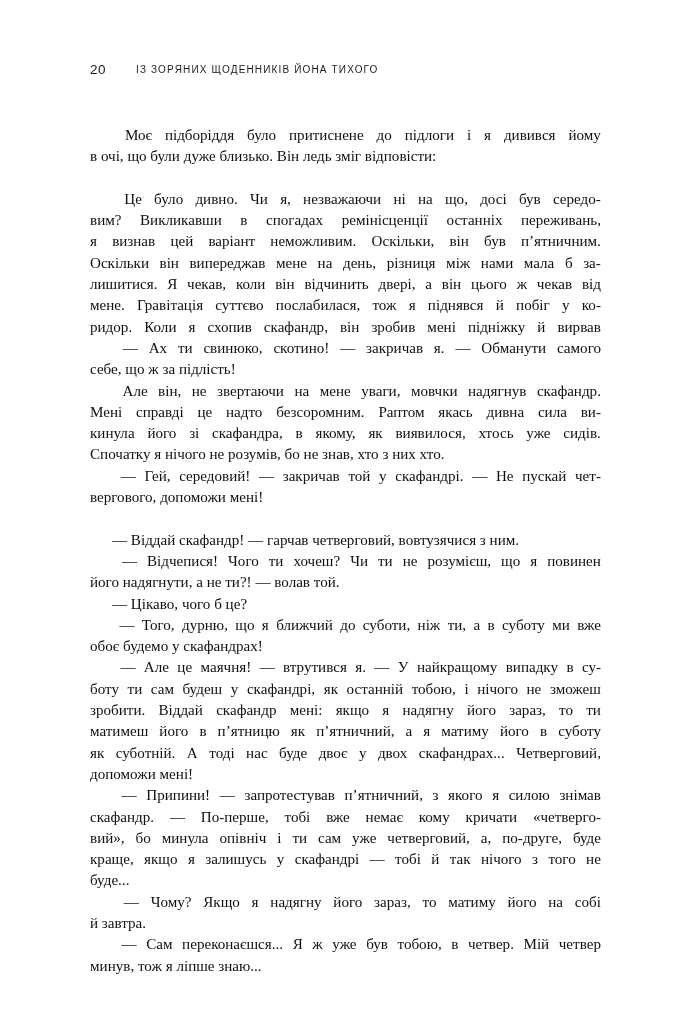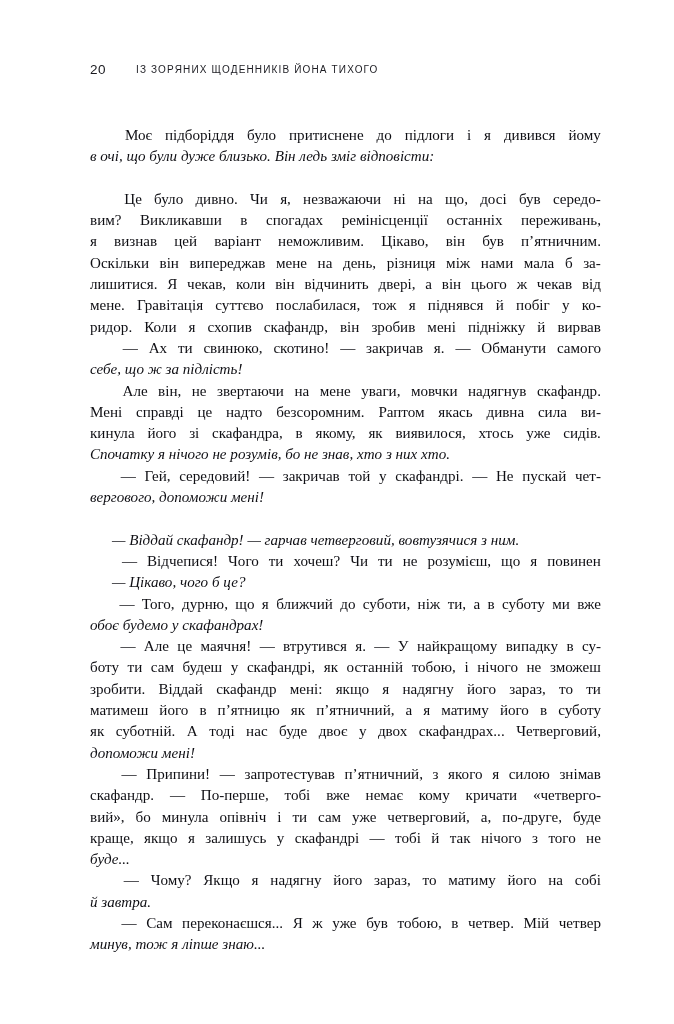--- a/index.html
+++ b/index.html
@@ -72,21 +72,20 @@
     line-height: 21.3px;
     font-size: 15.1px;
     white-space: pre;
     overflow: visible;
   }
   .line.justify {
     justify-content: space-between;
   }
   .line.last {
     justify-content: flex-start;
-    font-style: italic;
   }
   .line .w {
     white-space: pre;
   }
   .line .indent-space {
     display: inline-block;
     width: 22px;
     flex: 0 0 22px;
   }
 </style>
@@ -104,21 +103,21 @@
       <div class="para">
         <div class="line justify"><span class="indent-space"></span><span class="w">Моє</span><span class="w">підборіддя</span><span class="w">було</span><span class="w">притиснене</span><span class="w">до</span><span class="w">підлоги</span><span class="w">і</span><span class="w">я</span><span class="w">дивився</span><span class="w">йому</span></div>
         <div class="line last"><span class="w">в очі, що були дуже близько. Він ледь зміг відповісти:</span></div>
       </div>
       <div class="para">
         <div class="line last"><span class="indent-space"></span></div>
       </div>
       <div class="para">
         <div class="line justify"><span class="indent-space"></span><span class="w">Це</span><span class="w">було</span><span class="w">дивно.</span><span class="w">Чи</span><span class="w">я,</span><span class="w">незважаючи</span><span class="w">ні</span><span class="w">на</span><span class="w">що,</span><span class="w">досі</span><span class="w">був</span><span class="w">середо-</span></div>
         <div class="line justify"><span class="w">вим?</span><span class="w">Викликавши</span><span class="w">в</span><span class="w">спогадах</span><span class="w">ремінісценції</span><span class="w">останніх</span><span class="w">переживань,</span></div>
-        <div class="line justify"><span class="w">я</span><span class="w">визнав</span><span class="w">цей</span><span class="w">варіант</span><span class="w">неможливим.</span><span class="w">Цікаво,</span><span class="w">він</span><span class="w">був</span><span class="w">п’ятничним.</span></div>
+        <div class="line justify"><span class="w">я</span><span class="w">визнав</span><span class="w">цей</span><span class="w">варіант</span><span class="w">неможливим.</span><span class="w">Оскільки,</span><span class="w">він</span><span class="w">був</span><span class="w">п’ятничним.</span></div>
         <div class="line justify"><span class="w">Оскільки</span><span class="w">він</span><span class="w">випереджав</span><span class="w">мене</span><span class="w">на</span><span class="w">день,</span><span class="w">різниця</span><span class="w">між</span><span class="w">нами</span><span class="w">мала</span><span class="w">б</span><span class="w">за-</span></div>
         <div class="line justify"><span class="w">лишитися.</span><span class="w">Я</span><span class="w">чекав,</span><span class="w">коли</span><span class="w">він</span><span class="w">відчинить</span><span class="w">двері,</span><span class="w">а</span><span class="w">він</span><span class="w">цього</span><span class="w">ж</span><span class="w">чекав</span><span class="w">від</span></div>
         <div class="line justify"><span class="w">мене.</span><span class="w">Гравітація</span><span class="w">суттєво</span><span class="w">послабилася,</span><span class="w">тож</span><span class="w">я</span><span class="w">піднявся</span><span class="w">й</span><span class="w">побіг</span><span class="w">у</span><span class="w">ко-</span></div>
         <div class="line justify"><span class="w">ридор.</span><span class="w">Коли</span><span class="w">я</span><span class="w">схопив</span><span class="w">скафандр,</span><span class="w">він</span><span class="w">зробив</span><span class="w">мені</span><span class="w">підніжку</span><span class="w">й</span><span class="w">вирвав</span></div>
       </div>
       <div class="para">
         <div class="line justify"><span class="indent-space"></span><span class="w">—</span><span class="w">Ах</span><span class="w">ти</span><span class="w">свинюко,</span><span class="w">скотино!</span><span class="w">—</span><span class="w">закричав</span><span class="w">я.</span><span class="w">—</span><span class="w">Обманути</span><span class="w">самого</span></div>
         <div class="line last"><span class="w">себе, що ж за підлість!</span></div>
       </div>
       <div class="para">
@@ -132,20 +131,21 @@
         <div class="line last"><span class="w">вергового, допоможи мені!</span></div>
       </div>
       <div class="para">
         <div class="line last"><span class="indent-space"></span></div>
       </div>
       <div class="para">
         <div class="line last"><span class="indent-space"></span><span class="w">— Віддай скафандр! — гарчав четверговий, вовтузячися з ним.</span></div>
       </div>
       <div class="para">
         <div class="line justify"><span class="indent-space"></span><span class="w">—</span><span class="w">Відчепися!</span><span class="w">Чого</span><span class="w">ти</span><span class="w">хочеш?</span><span class="w">Чи</span><span class="w">ти</span><span class="w">не</span><span class="w">розумієш,</span><span class="w">що</span><span class="w">я</span><span class="w">повинен</span></div>
+        <div class="line last"><span class="w">його надягнути, а не ти?! — волав той.</span></div>
       </div>
       <div class="para">
         <div class="line last"><span class="indent-space"></span><span class="w">— Цікаво, чого б це?</span></div>
       </div>
       <div class="para">
         <div class="line justify"><span class="indent-space"></span><span class="w">—</span><span class="w">Того,</span><span class="w">дурню,</span><span class="w">що</span><span class="w">я</span><span class="w">ближчий</span><span class="w">до</span><span class="w">суботи,</span><span class="w">ніж</span><span class="w">ти,</span><span class="w">а</span><span class="w">в</span><span class="w">суботу</span><span class="w">ми</span><span class="w">вже</span></div>
         <div class="line last"><span class="w">обоє будемо у скафандрах!</span></div>
       </div>
       <div class="para">
         <div class="line justify"><span class="indent-space"></span><span class="w">—</span><span class="w">Але</span><span class="w">це</span><span class="w">маячня!</span><span class="w">—</span><span class="w">втрутився</span><span class="w">я.</span><span class="w">—</span><span class="w">У</span><span class="w">найкращому</span><span class="w">випадку</span><span class="w">в</span><span class="w">су-</span></div>

